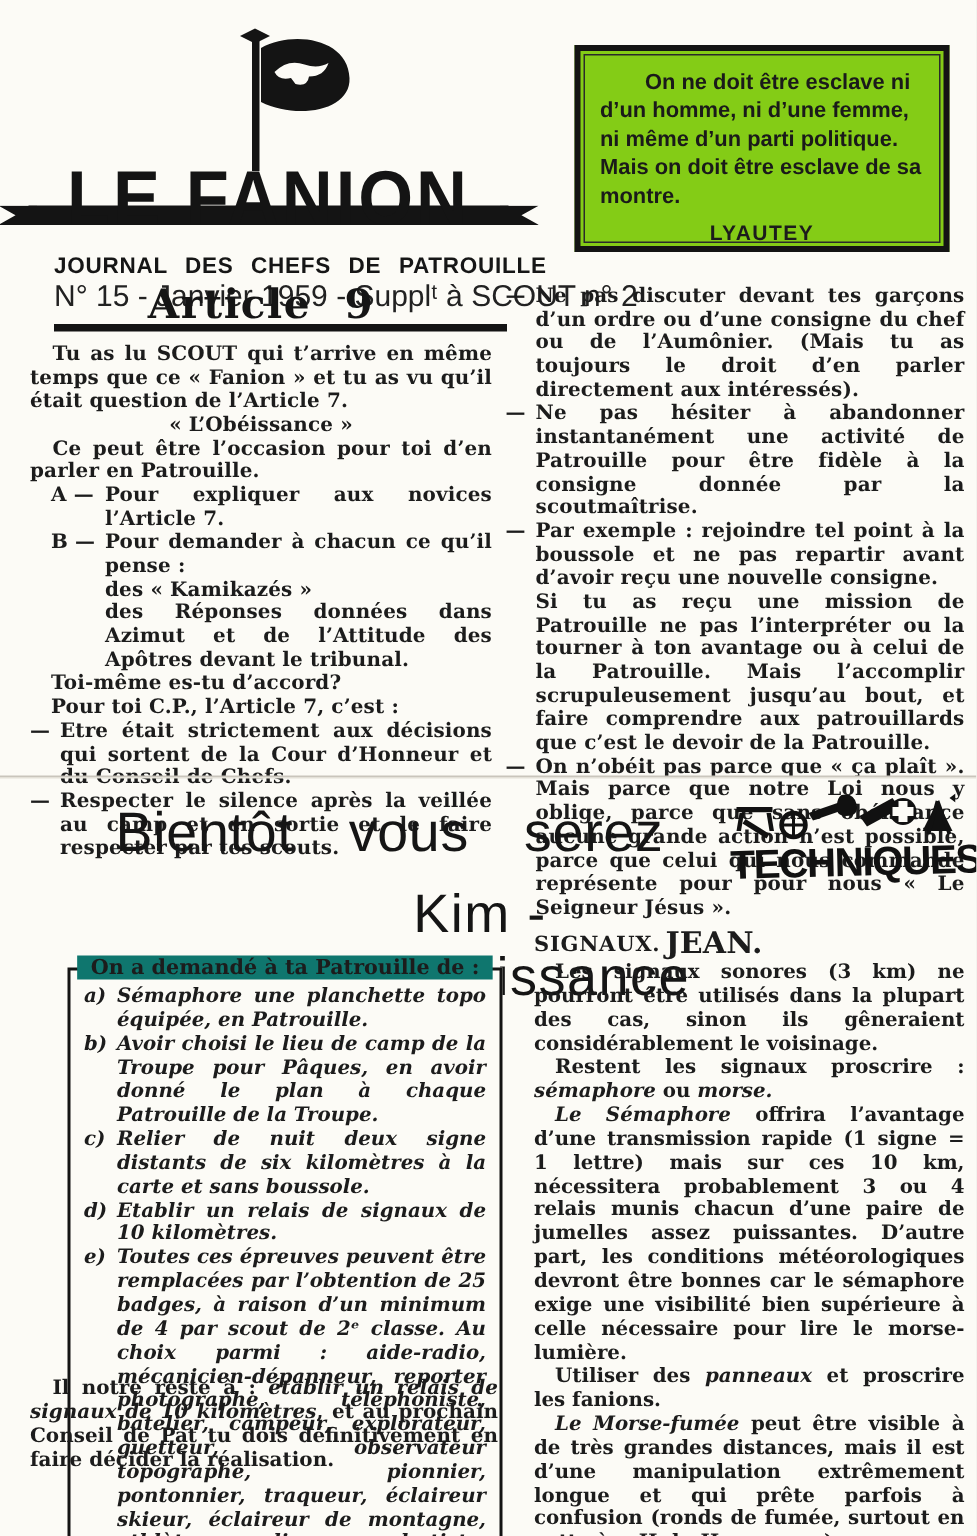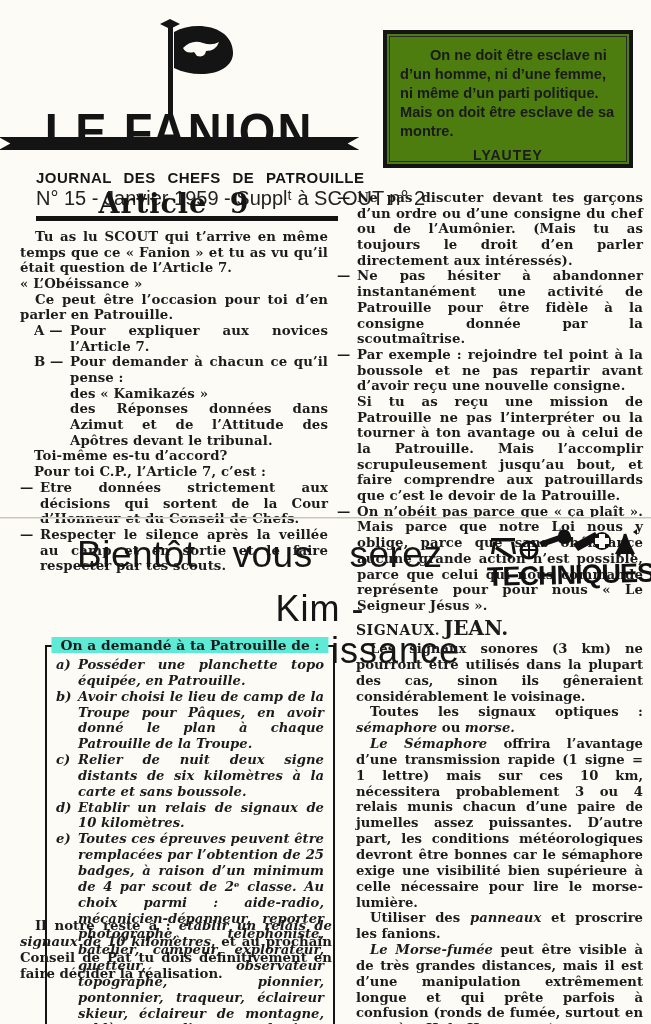--- a/index.html
+++ b/index.html
@@ -30,21 +30,21 @@
     text-align:left; padding-left:18px; white-space:nowrap;
   }
   .masthead-issue {
     font-family:"Liberation Sans","DejaVu Sans",sans-serif;
     font-size:20px; color:#222; text-align:left; padding-left:18px; margin-top:1px; white-space:nowrap;
   }
   .masthead-rule { margin:6px 0 0 18px; width:302px; height:5px; background:#141414; }
   
   .quote-box {
     position:absolute; left:383px; top:30px; width:250px; height:138px;
-    border:4px solid #141414; padding:2px; background:#4d7c0f;
+    border:4px solid #141414; padding:2px; background:#84cc16;
   }
   .quote-inner { border:1px solid #2a2a2a; height:100%; padding:9px 10px 0 10px; }
   .quote-text {
     font-family:"Liberation Sans","DejaVu Sans",sans-serif;
     font-weight:bold; font-size:14.6px; line-height:1.3; color:#1a1a1a;
     text-indent:30px; text-align:left;
   }
   .quote-author {
     font-family:"Liberation Sans","DejaVu Sans",sans-serif;
     font-weight:bold; font-size:14px; letter-spacing:1px; text-align:center; margin-top:6px;
@@ -52,21 +52,21 @@
   
   .article7 { position:absolute; left:0; top:188px; width:651px; }
   .col-left  { position:absolute; left:20px;  width:308px; }
   .col-right { position:absolute; left:337px; width:306px; top:2px; }
   .article-title {
     text-align:center; font-weight:bold; font-size:27px; word-spacing:12px;
     letter-spacing:1px; margin-bottom:9px; color:#151515;
   }
   .bodytext, .bodytext p { font-weight:bold; font-size:13.3px; line-height:1.18; letter-spacing:0.1px; }
   .par { text-align:justify; text-indent:15px; }
-  .centerline { }
+  .centerline { text-align:center; }
   .abc-row { display:flex; padding-left:14px; }
   .abc-label { flex:0 0 36px; }
   .abc-text { flex:1; text-align:justify; }
   .abc-sub { padding-left:50px; text-align:justify; }
   .noindent { text-indent:0; padding-left:14px; }
   .dash-row { display:flex; }
   .dash-marker { flex:0 0 20px; }
   .dash-text { flex:1; text-align:justify; }
   .dash-text p + p { margin-top:0; text-indent:0; }
   .signature { text-align:center; padding-right:28px; font-weight:bold; font-size:20px; margin-top:3px; }
@@ -89,21 +89,21 @@
     font-weight:bold; font-size:27px; letter-spacing:-1px; color:#111;
     margin-top:-8px; transform:rotate(-1.5deg); display:block;
   }
   
   .demande-box {
     position:absolute; left:45px; top:645px; width:290px;
     border:2.5px solid #141414; padding:10px 9px 8px 9px; background:#fcfbf6;
   }
   .demande-legend {
     position:absolute; top:-10px; left:50%; transform:translateX(-50%);
-    background:#5eead4; padding:0 9px; white-space:nowrap;
+    background:#0f766e; padding:0 9px; white-space:nowrap;
     font-weight:bold; font-size:13.8px;
   }
   .demande-list .item { display:flex; font-style:italic; font-weight:bold; font-size:13.2px; line-height:1.2; }
   .demande-list .item-label { flex:0 0 22px; }
   .demande-list .item-text { flex:1; text-align:justify; }
   
   .left-bottom { position:absolute; left:20px; top:918px; width:312px; }
   .left-bottom p { font-weight:bold; font-size:13.3px; line-height:1.2; text-align:justify; text-indent:15px; }
   
   .signaux { position:absolute; left:356px; top:622px; width:287px; }
@@ -154,21 +154,21 @@
       <div class="abc-row">
         <span class="abc-label">B —</span>
         <span class="abc-text">Pour demander à chacun ce qu’il pense :</span>
       </div>
       <p class="abc-sub">des « Kamikazés »</p>
       <p class="abc-sub">des Réponses données dans Azimut et de l’Attitude des Apôtres devant le tribunal.</p>
       <p class="noindent">Toi-même es-tu d’accord?</p>
       <p class="noindent">Pour toi C.P., l’Article 7, c’est :</p>
       <div class="dash-row">
         <span class="dash-marker">—</span>
-        <span class="dash-text">Etre données strictement aux décisions qui sortent de la Cour d’Honneur et du Conseil de Chefs.</span>
+        <span class="dash-text">Etre était strictement aux décisions qui sortent de la Cour d’Honneur et du Conseil de Chefs.</span>
       </div>
       <div class="dash-row">
         <span class="dash-marker">—</span>
         <span class="dash-text">Respecter le silence après la veillée au camp et en sortie et le faire respecter par tes scouts.</span>
       </div>
     </div>
 
     <div class="col-right bodytext">
       <div class="dash-row">
         <span class="dash-marker">—</span>
@@ -221,21 +221,21 @@
       <path d="M144,4 l4,-3 0,6 z" fill="#111"></path>
     </svg>
     <span class="tech-logo-word">TECHNIQUES</span>
   </div>
 
   <div class="demande-box">
     <div class="demande-legend">On a demandé à ta Patrouille de :</div>
     <div class="demande-list">
       <div class="item">
         <span class="item-label">a)</span>
-        <span class="item-text">Posséder une planchette topo équipée, en Patrouille.</span>
+        <span class="item-text">Sémaphore une planchette topo équipée, en Patrouille.</span>
       </div>
       <div class="item">
         <span class="item-label">b)</span>
         <span class="item-text">Avoir choisi le lieu de camp de la Troupe pour Pâques, en avoir donné le plan à chaque Patrouille de la Troupe.</span>
       </div>
       <div class="item">
         <span class="item-label">c)</span>
         <span class="item-text">Relier de nuit deux signe distants de six kilomètres à la carte et sans boussole.</span>
       </div>
       <div class="item">
@@ -250,20 +250,20 @@
   </div>
 
   <div class="left-bottom">
     <p><span>Il notre reste à : </span><span class="i">établir un relais de signaux de 10 kilomètres</span><span>, et au prochain Conseil de Pat tu dois définitivement en faire décider la réalisation.</span></p>
 
   </div>
 
   <div class="signaux">
     <div class="signaux-heading">SIGNAUX.</div>
     <p>Les signaux sonores (3 km) ne pourront être utilisés dans la plupart des cas, sinon ils gêneraient considérablement le voisinage.</p>
-    <p><span>Toutes les signaux optiques : </span><span class="i">sémaphore</span><span> ou </span><span class="i">morse.</span></p>
+    <p><span>Restent les signaux proscrire : </span><span class="i">sémaphore</span><span> ou </span><span class="i">morse.</span></p>
     <p><span class="i">Le Sémaphore</span><span> offrira l’avantage d’une transmission rapide (1 signe = 1 lettre) mais sur ces 10 km, nécessitera probablement 3 ou 4 relais munis chacun d’une paire de jumelles assez puissantes. D’autre part, les conditions météorologiques devront être bonnes car le sémaphore exige une visibilité bien supérieure à celle nécessaire pour lire le morse-lumière.</span></p>
     <p><span>Utiliser des </span><span class="i">panneaux</span><span> et proscrire les fanions.</span></p>
     <p><span class="i">Le Morse-fumée</span><span> peut être visible à de très grandes distances, mais il est d’une manipulation extrêmement longue et qui prête parfois à confusion (ronds de fumée, surtout en cette ère Hula-Hoopesque).</span></p>
 
   </div>
 
 </div>
 
 </body></html>

